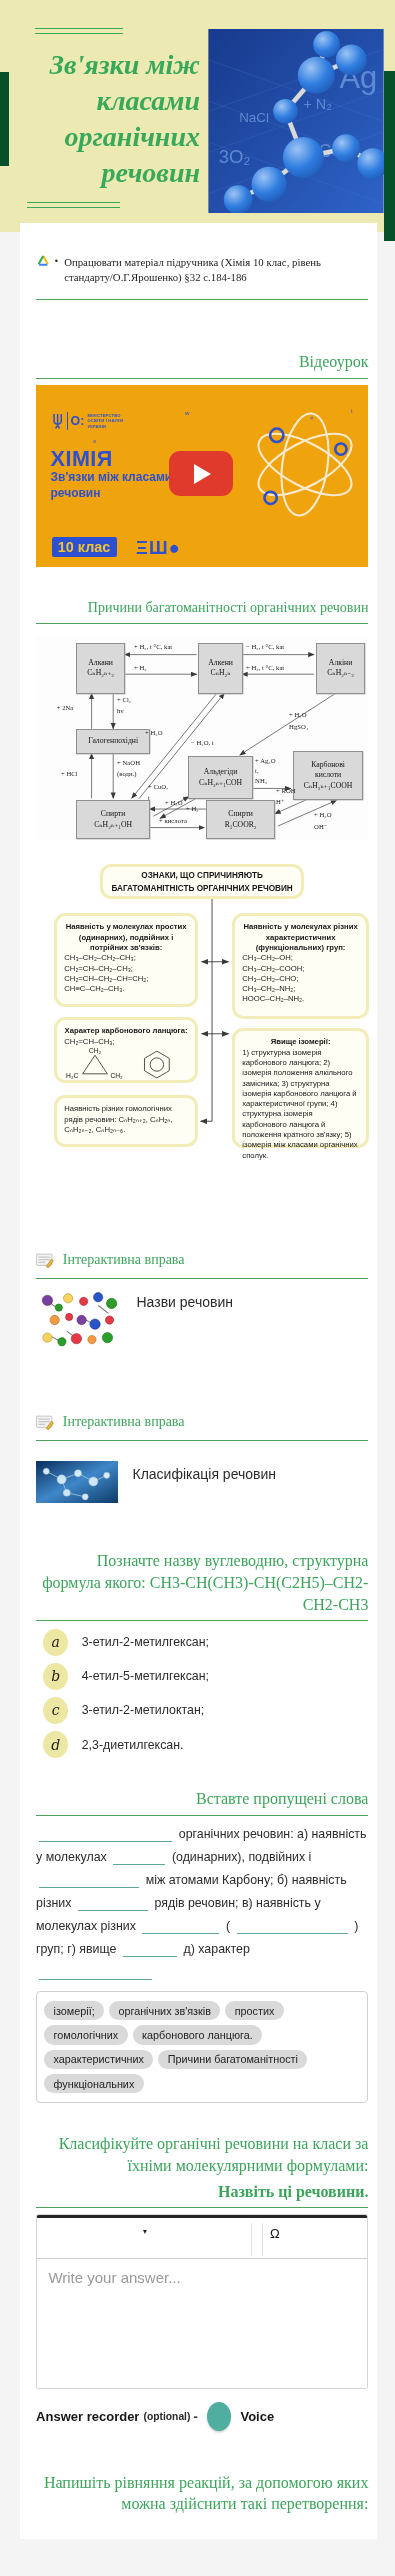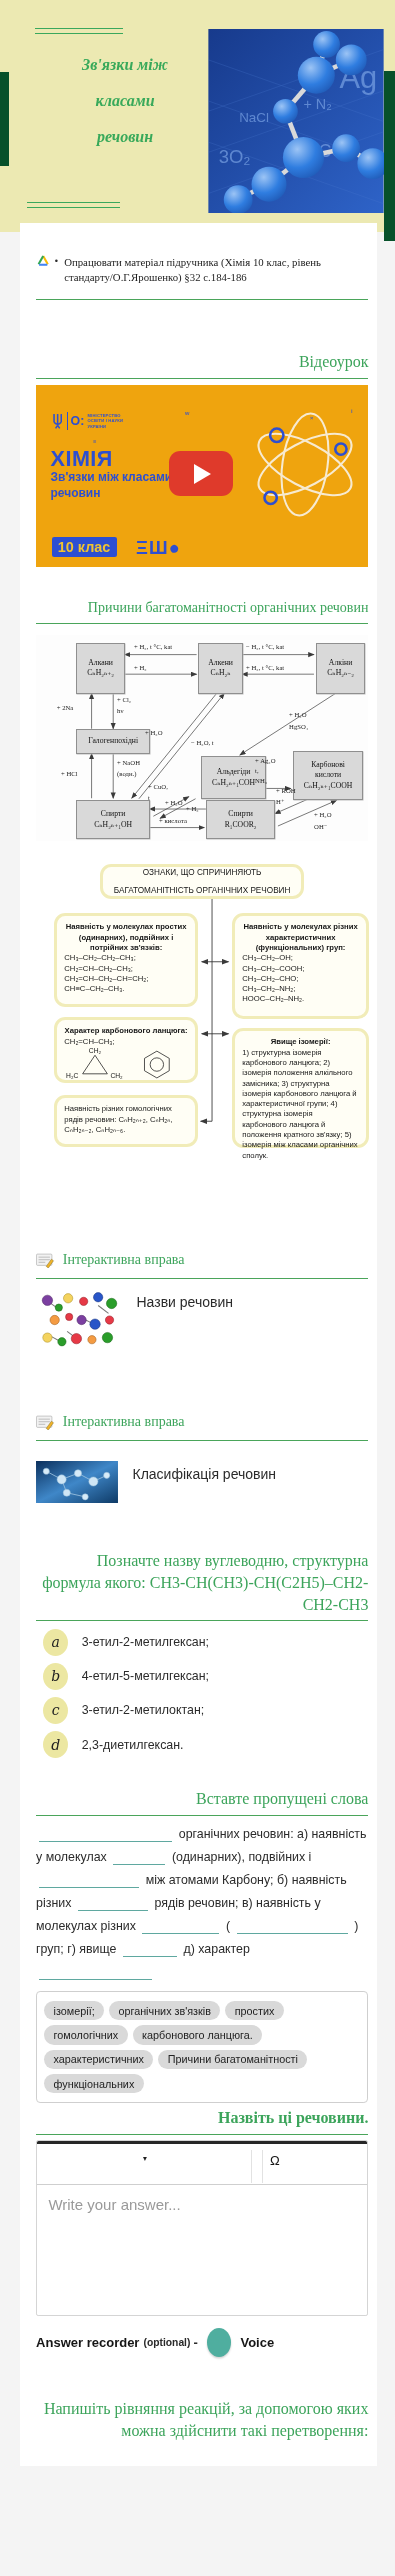--- a/index.html
+++ b/index.html
@@ -1,23 +1,23 @@
 <!DOCTYPE html>
 <html style="font-size:8.2px"><head>
 <meta charset="utf-8">
 <style>
   html,body{margin:0;padding:0;}
   body{width:396px;min-height:3659px;background:#f4f4f4;font-family:"Liberation Sans","DejaVu Sans",sans-serif;color:#2d2d2d;}
   
   .banner{position:relative;width:396px;height:232px;background:#ece9b2;overflow:visible;}
   .strip-left{position:absolute;left:0;top:72px;width:9.3px;height:94px;background:#07512a;}
   .strip-right{position:absolute;right:0;top:71px;width:12.4px;height:170px;background:#07512a;z-index:0;}
-  .banner-title{position:absolute;left:40px;top:47px;width:170px;text-align:center;
+  .banner-title{position:absolute;left:30px;top:47px;width:170px;text-align:right;
     font-family:"Liberation Serif","DejaVu Serif",serif;font-style:italic;font-weight:bold;
-    font-size:16px;line-height:36px;color:#38a95a;}
+    font-size:28px;line-height:36px;color:#38a95a;}
   .dbl-line{position:absolute;height:3.6px;border-top:1.5px solid #3aa85c;border-bottom:1.5px solid #3aa85c;}
   .dbl-top{left:35px;top:28px;width:88px;}
   .dbl-bot{left:27px;top:202px;width:93px;}
   .banner-img{position:absolute;left:208px;top:29px;width:176px;height:184px;z-index:1;}
   
   .card{position:relative;width:357px;margin-left:19.6px;margin-top:-9.3px;background:#fff;padding:28px 8.2px 24px 16.5px;box-sizing:border-box;z-index:2;}
   .divider{border:none;border-top:1px solid #4aa55a;margin:0;width:100%;}
   .sec-h{font-family:"Liberation Serif","DejaVu Serif",serif;color:#3ca45b;font-weight:normal;margin:0;text-align:right;}
   .h30{font-size:16px;line-height:20.6px;}
   .h26{font-size:14px;line-height:18.5px;}
@@ -44,21 +44,21 @@
   .s1-node{position:absolute;background:#d9d9d9;border:0.5px solid #8f8f8f;box-shadow:0.5px 0.5px 0 #bbb;
     display:flex;flex-direction:column;align-items:center;justify-content:center;text-align:center;
     font-size:7.7px;line-height:10.3px;color:#111;}
   .s1-svg{position:absolute;left:0;top:0;}
   .s1-lab{position:absolute;font-size:6.7px;color:#1c1c1c;white-space:nowrap;}
   
   .scheme2{position:relative;width:332px;height:284px;margin-top:23px;background:#fff;}
   .s2-box{position:absolute;background:#fffef5;border:3.6px solid #f1ecb8;border-radius:11.3px;box-sizing:border-box;
     padding:6.2px 7.2px;font-size:7.7px;line-height:10.3px;color:#171717;}
   .s2-head{font-weight:bold;text-align:center;}
-  .s2-title{display:flex;align-items:center;justify-content:center;font-weight:normal;font-size:8.2px;text-align:center;line-height:18px;}
+  .s2-title{display:flex;align-items:center;justify-content:center;font-weight:bold;font-size:8.2px;text-align:center;line-height:13px;}
   
   .ex-head{display:flex;align-items:center;margin-top:0;}
   .ex-head .sec-h{margin-left:8.2px;}
   .ex-row{display:flex;margin-top:11.3px;}
   .ex-label{font-size:14px;color:#2b2b2b;margin:4.1px 0 0 14.4px;}
   
   .opt-row{display:flex;align-items:center;margin:7.2px 0 0 7.2px;height:27px;}
   .opt-circle{width:25px;height:27px;background:#ece7a2;border-radius:50%;display:flex;align-items:center;justify-content:center;
     font-family:"DejaVu Serif",serif;font-style:italic;font-size:14px;color:#222;}
   .opt-label{font-size:12.4px;margin-left:13.4px;color:#2b2b2b;}
@@ -91,20 +91,21 @@
 </head>
 <body>
 
 <div class="banner">
   <div class="strip-left"></div>
   <div class="strip-right"></div>
   <div class="dbl-line dbl-top"></div>
   <div class="banner-title">
     <div>Зв'язки між</div>
     <div>класами</div>
+    <div>органічних</div>
     <div>речовин</div>
   </div>
   <div class="dbl-line dbl-bot"></div>
   <svg class="banner-img" viewBox="0 0 341 358">
     <defs>
       <linearGradient id="bgblue" x1="0" y1="0" x2="1" y2="1">
         <stop offset="0" stop-color="#173a8c"></stop>
           <stop offset="1" stop-color="#2e63c8"></stop>
       </linearGradient>
       <radialGradient id="sph" cx="0.35" cy="0.3" r="0.9">
@@ -249,21 +250,21 @@
       <span>Алкени</span>
       <span>CₙH₂ₙ</span>
     </div>
     <div class="s1-node" style="left:280px;top:7.7px;width:47px;height:49px;">
       <span>Алкіни</span>
       <span>CₙH₂ₙ₋₂</span>
     </div>
     <div class="s1-node" style="left:40px;top:94px;width:72px;height:23px;">
       <span>Галогенпохідні</span>
     </div>
-    <div class="s1-node" style="left:165px;top:121px;width:63px;height:41px;">
+    <div class="s1-node" style="left:152px;top:121px;width:63px;height:41px;">
       <span>Альдегіди</span>
       <span>CₙH₂ₙ₊₁COH</span>
     </div>
     <div class="s1-node" style="left:257px;top:116px;width:68px;height:47px;">
       <span>Карбонові</span>
       <span>кислоти</span>
       <span>CₙH₂ₙ₊₁COOH</span>
     </div>
     <div class="s1-node" style="left:40px;top:165px;width:72px;height:37px;">
       <span>Спирти</span>
@@ -478,20 +479,21 @@
     <span class="pill">ізомерії;</span>
     <span class="pill">органічних зв'язків</span>
     <span class="pill">простих</span>
     <span class="pill">гомологічних</span>
     <span class="pill">карбонового ланцюга.</span>
     <span class="pill">характеристичних</span>
     <span class="pill">Причини багатоманітності</span>
     <span class="pill">функціональних</span>
   </div>
 
+  <h2 class="sec-h h30" style="margin-top:30px;line-height:21.6px;">Класифікуйте органічні речовини на класи за їхніми молекулярними формулами:</h2>
   <h3 class="sec-h h30" style="margin-top:5.2px;font-weight:bold;">Назвіть ці речовини.</h3>
   <hr class="divider green-divider-gap">
 
   <div class="editor">
     <div class="edt-bar"></div>
     <div class="edt-toolbar">
       <span class="edt-caret">▾</span>
       <span class="edt-sep" style="left:214px;"></span>
       <span class="edt-sep" style="left:225px;"></span>
       <span class="edt-omega">Ω</span>

